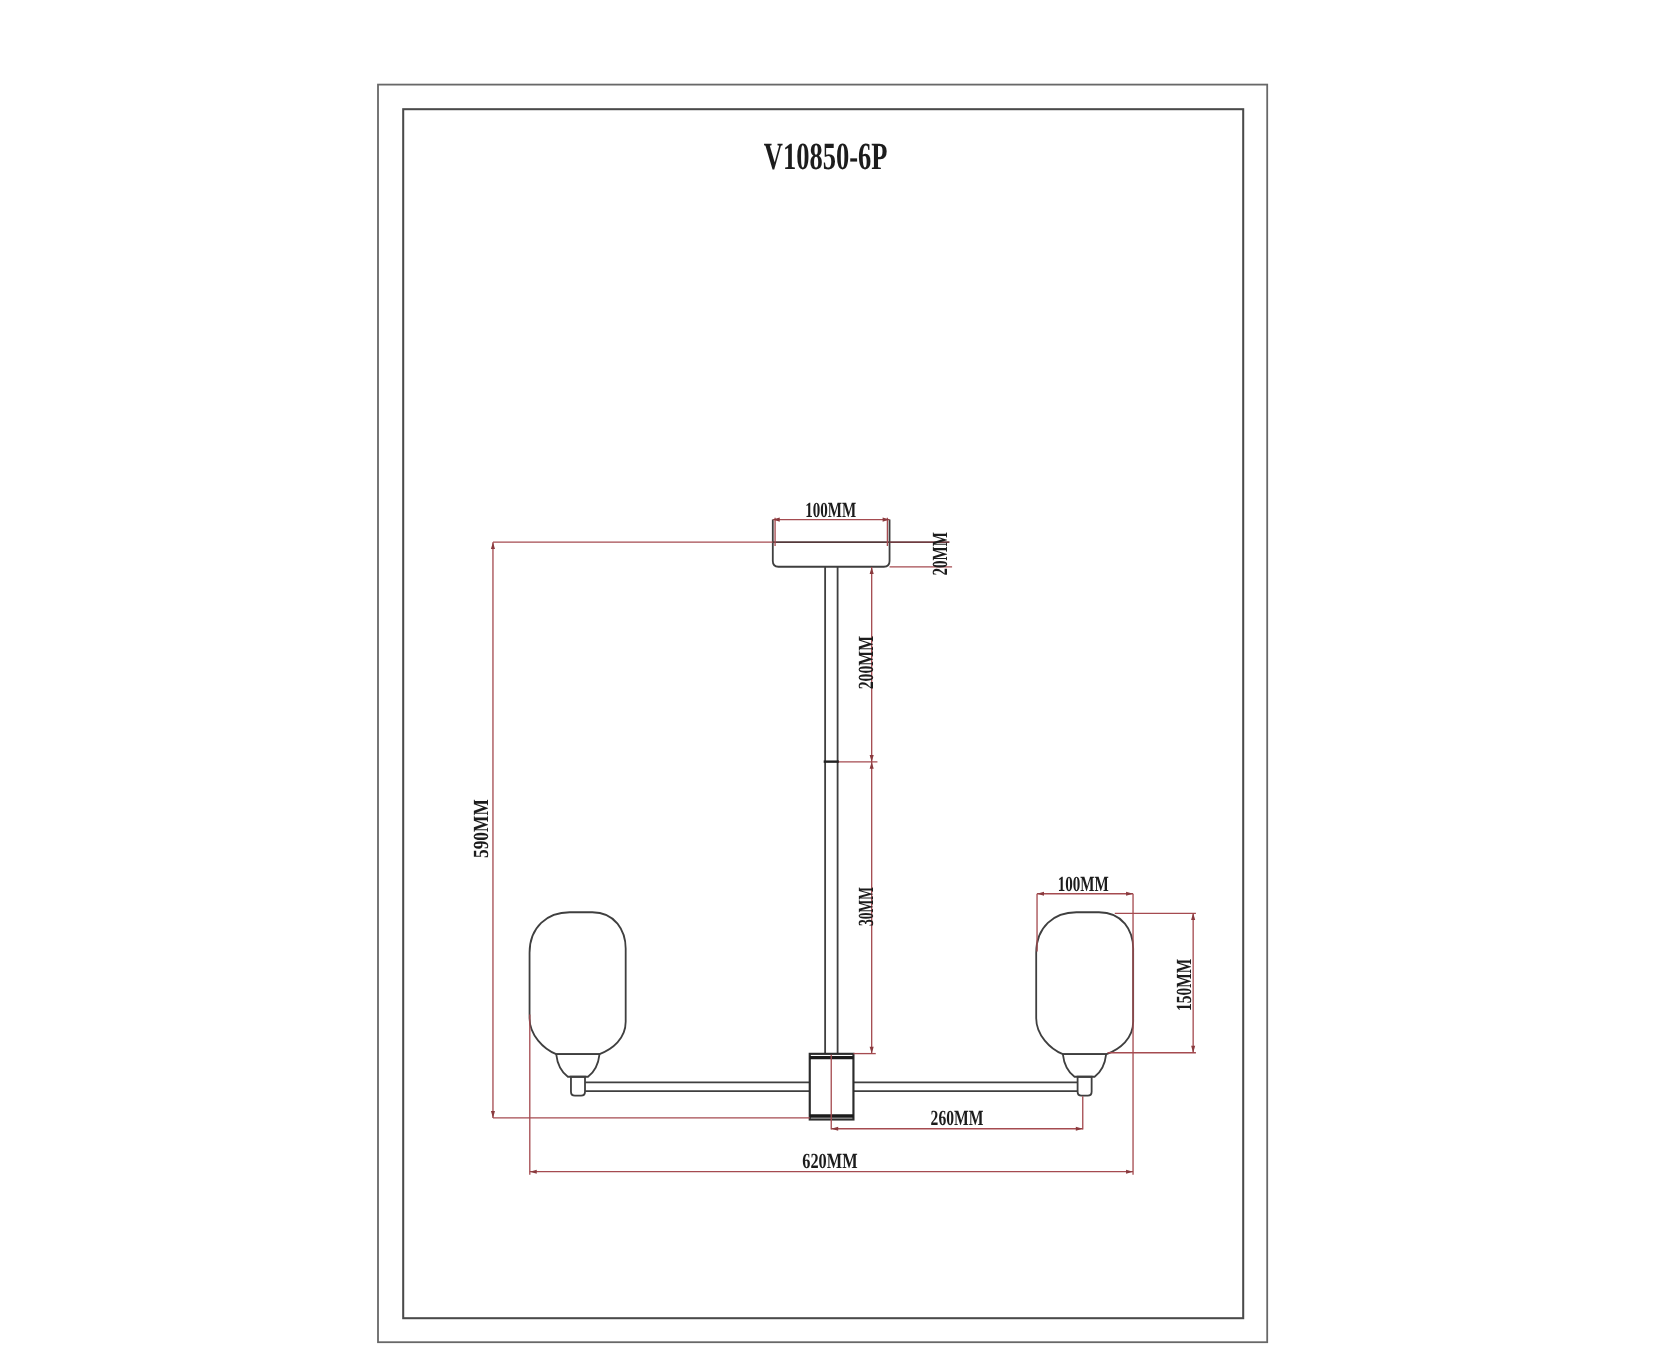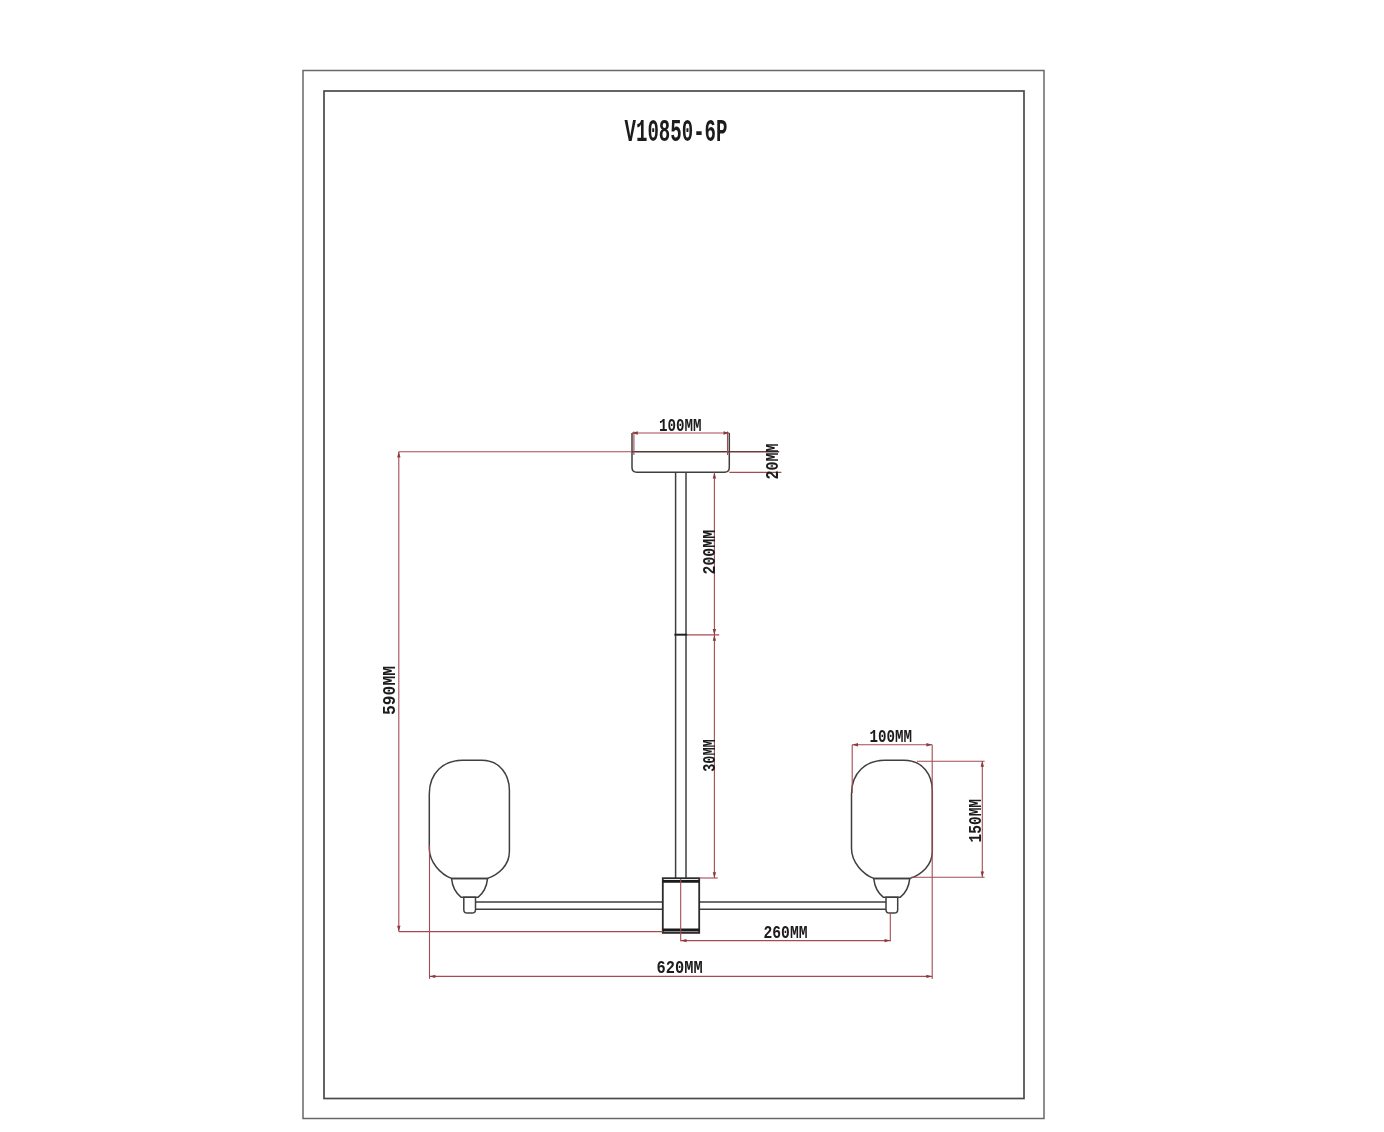--- a/index.html
+++ b/index.html
@@ -1,17 +1,17 @@
 <!DOCTYPE html>
 <html><head>
 <meta charset="utf-8">
 <style>
   html,body{margin:0;padding:0;background:#ffffff;}
   .page{width:1180px;height:1132px;position:relative;background:#ffffff;
-        font-family:Liberation Mono, monospace;}
+        font-family:Liberation Serif, serif;padding-left:12px;}
 </style>
 </head>
 <body>
 <div class="page">
 <svg width="1384" height="1132" viewBox="0 0 1384 1132" xmlns="http://www.w3.org/2000/svg">
 
   <rect x="0" y="0" width="1384" height="1132" fill="#ffffff"></rect>
 
   <rect x="303" y="70.5" width="741" height="1048" fill="none" stroke="#686868" stroke-width="1.5"></rect>
 

